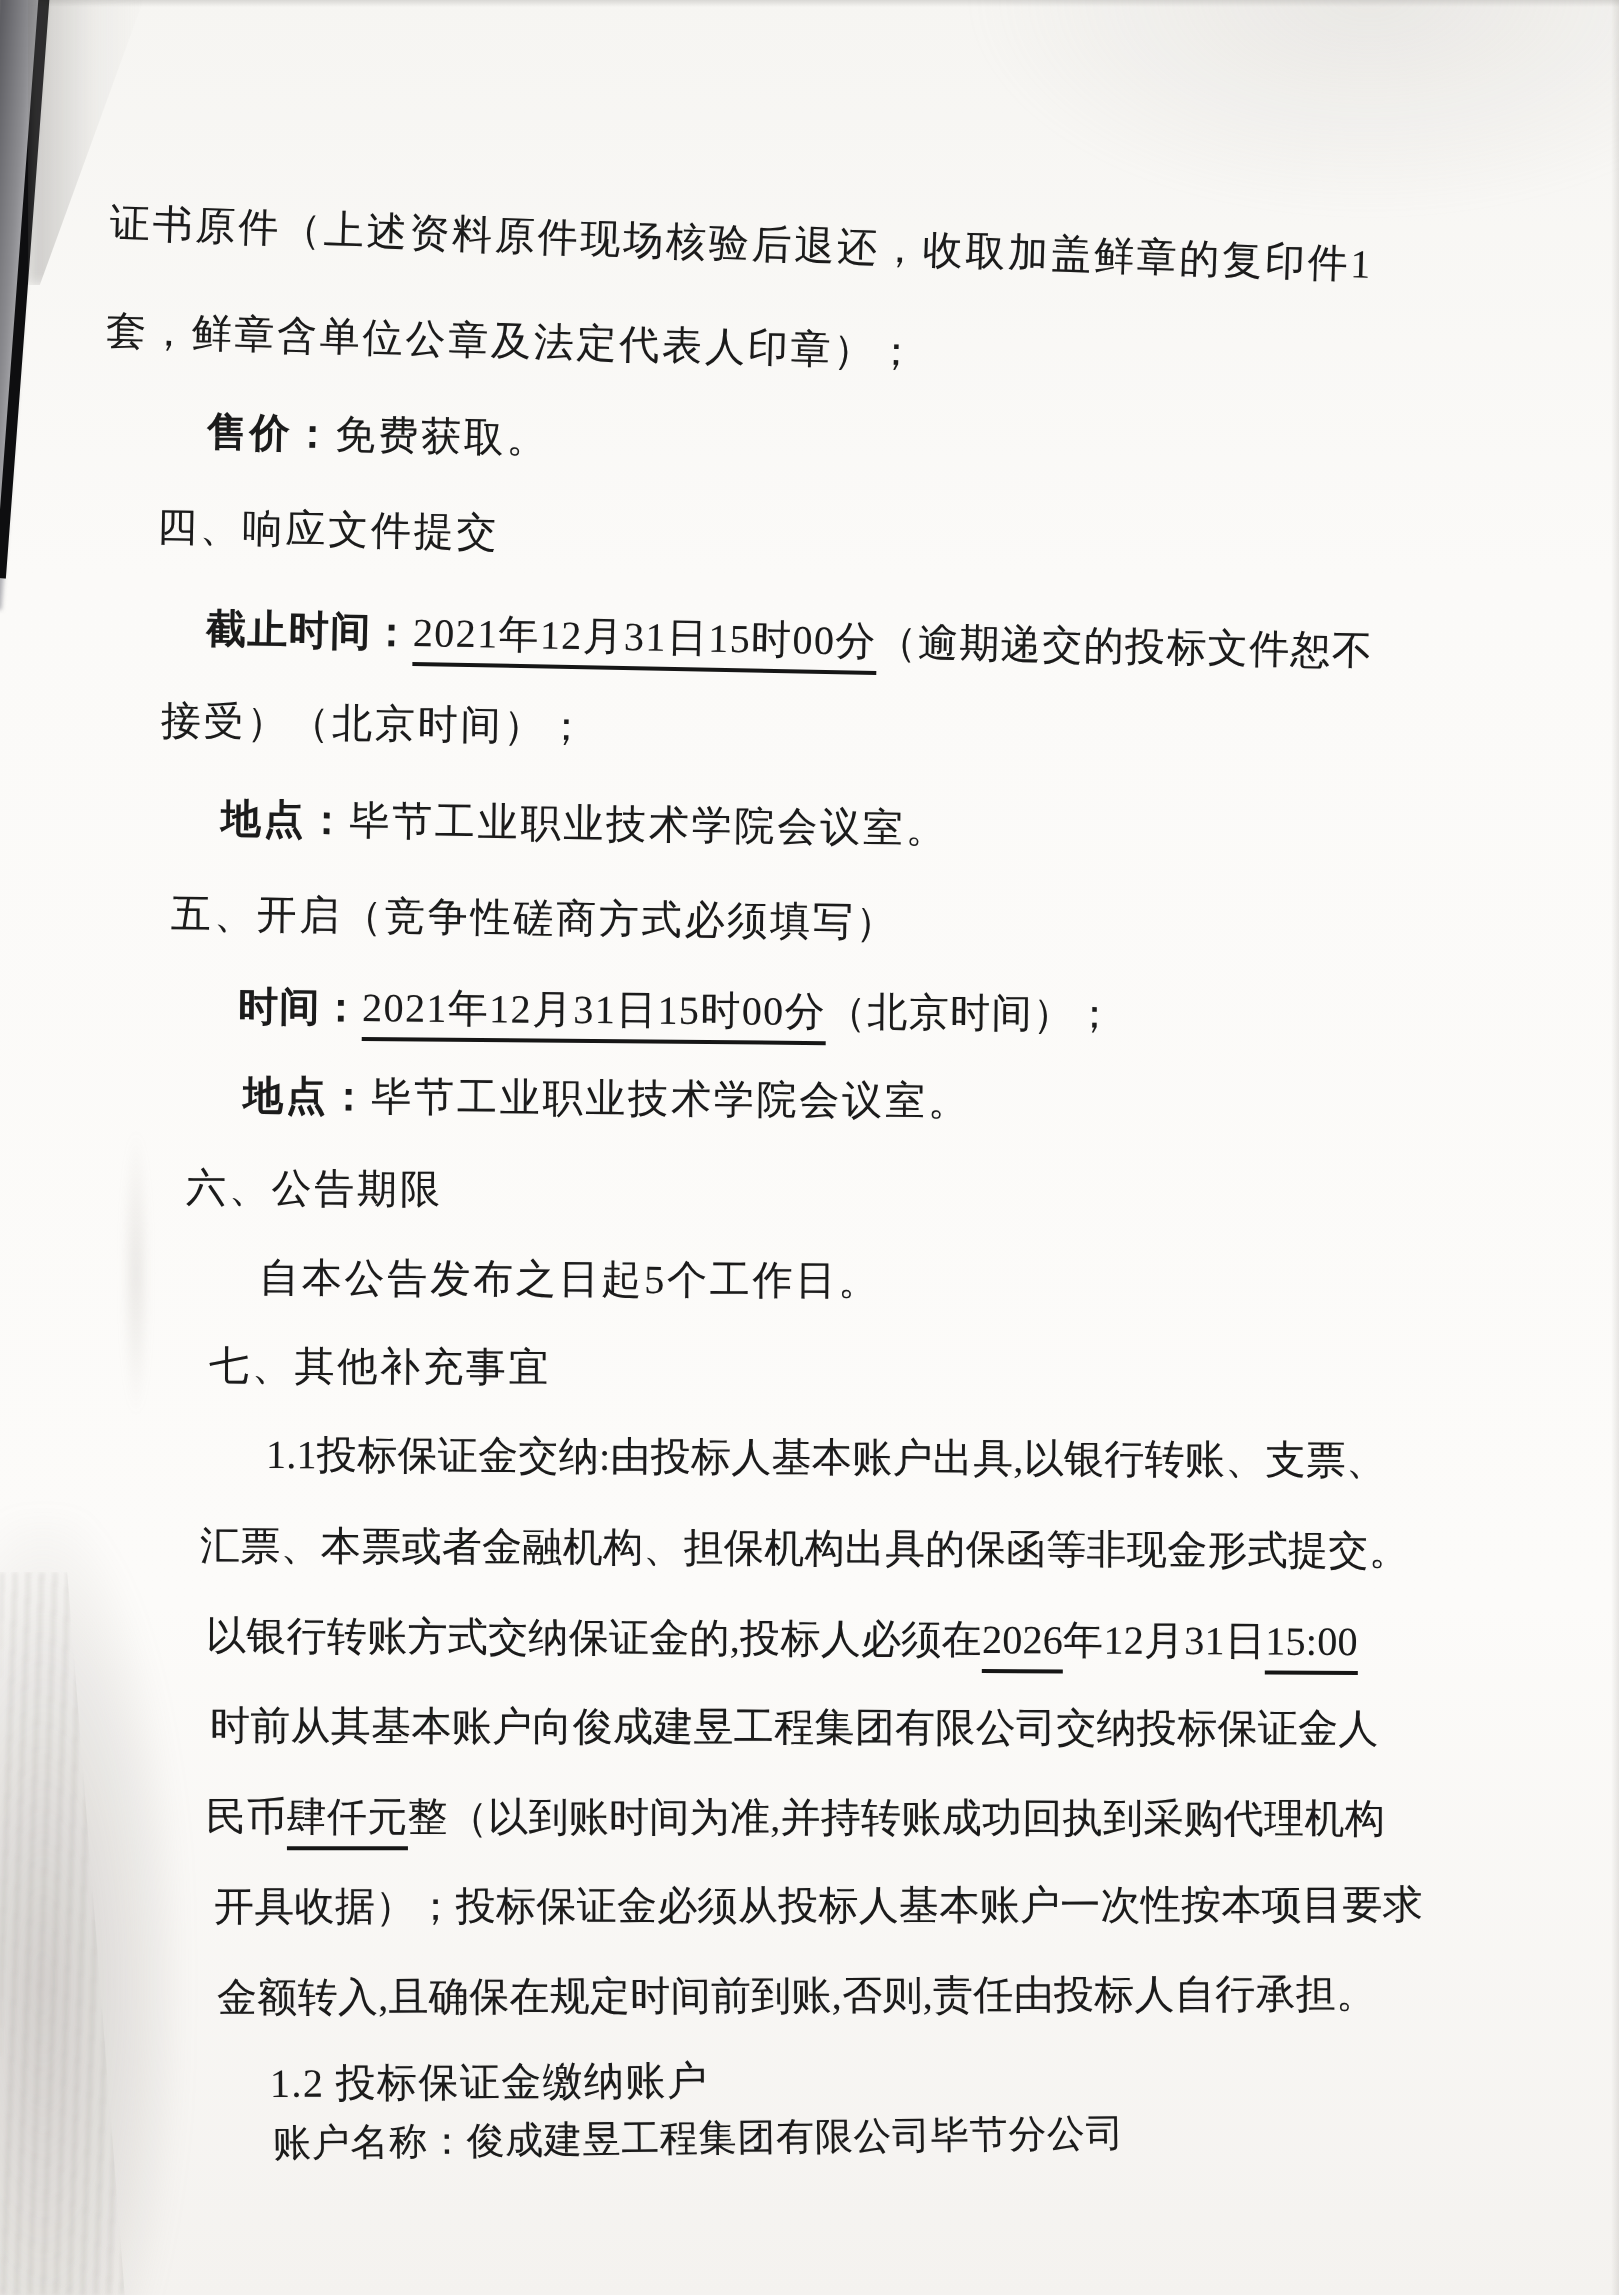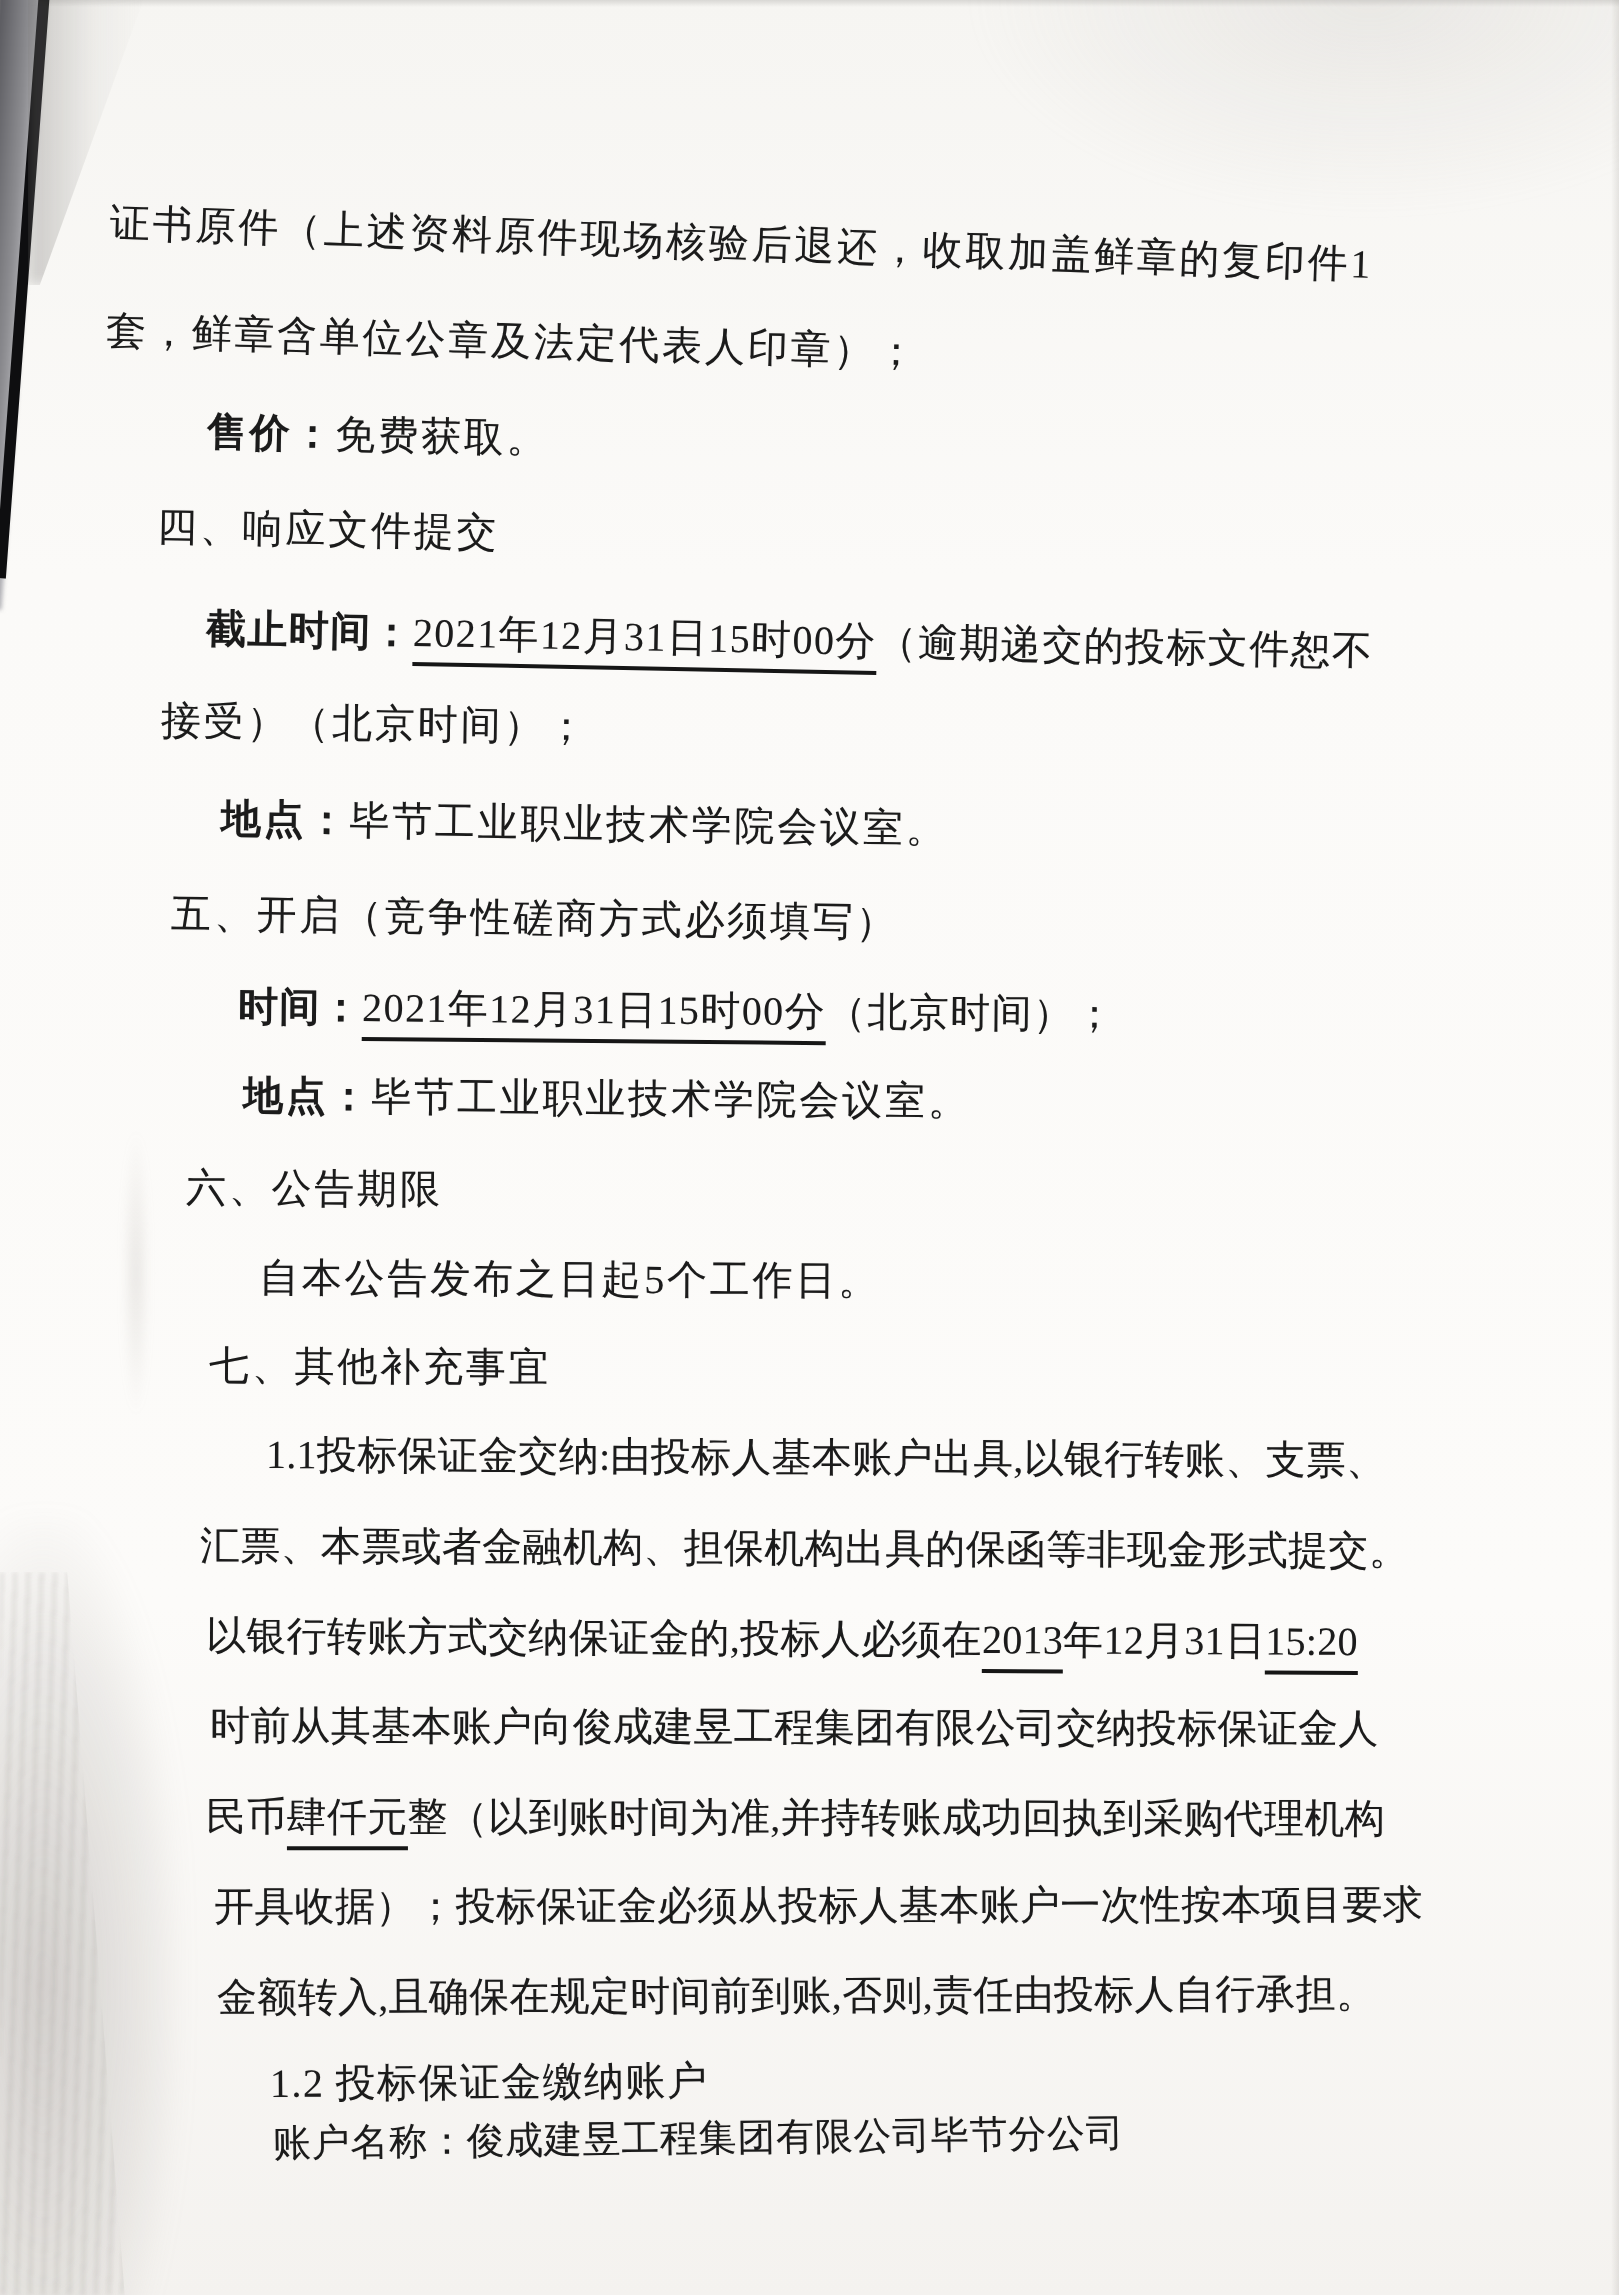--- a/index.html
+++ b/index.html
@@ -102,21 +102,21 @@
   <div class="ln ls4" style="top:1341px;left:209px;--r:0.35deg">
     <span>七、其他补充事宜</span>
   </div>
   <div class="ln ls0" style="top:1430px;left:266px;--r:0.3deg">
     <span>1.1投标保证金交纳:由投标人基本账户出具,以银行转账、支票、</span>
   </div>
   <div class="ln ls0" style="top:1521px;left:200px;--r:0.25deg">
     <span>汇票、本票或者金融机构、担保机构出具的保函等非现金形式提交。</span>
   </div>
   <div class="ln ls0" style="top:1611px;left:206px;--r:0.3deg">
-    <span>以银行转账方式交纳保证金的,投标人必须在</span><span class="u">2013</span><span>年12月31日</span><span class="u">15:20</span>
+    <span>以银行转账方式交纳保证金的,投标人必须在</span><span class="u">2026</span><span>年12月31日</span><span class="u">15:00</span>
   </div>
   <div class="ln ls0" style="top:1701px;left:210px;--r:0.15deg">
     <span>时前从其基本账户向俊成建昱工程集团有限公司交纳投标保证金人</span>
   </div>
   <div class="ln ls0" style="top:1792px;left:206px;--r:0.1deg">
     <span>民币</span><span class="u">肆仟元</span><span>整（以到账时间为准,并持转账成功回执到采购代理机构</span>
   </div>
   <div class="ln ls0" style="top:1882px;left:214px;--r:-0.1deg">
     <span>开具收据）；投标保证金必须从投标人基本账户一次性按本项目要求</span>
   </div>

